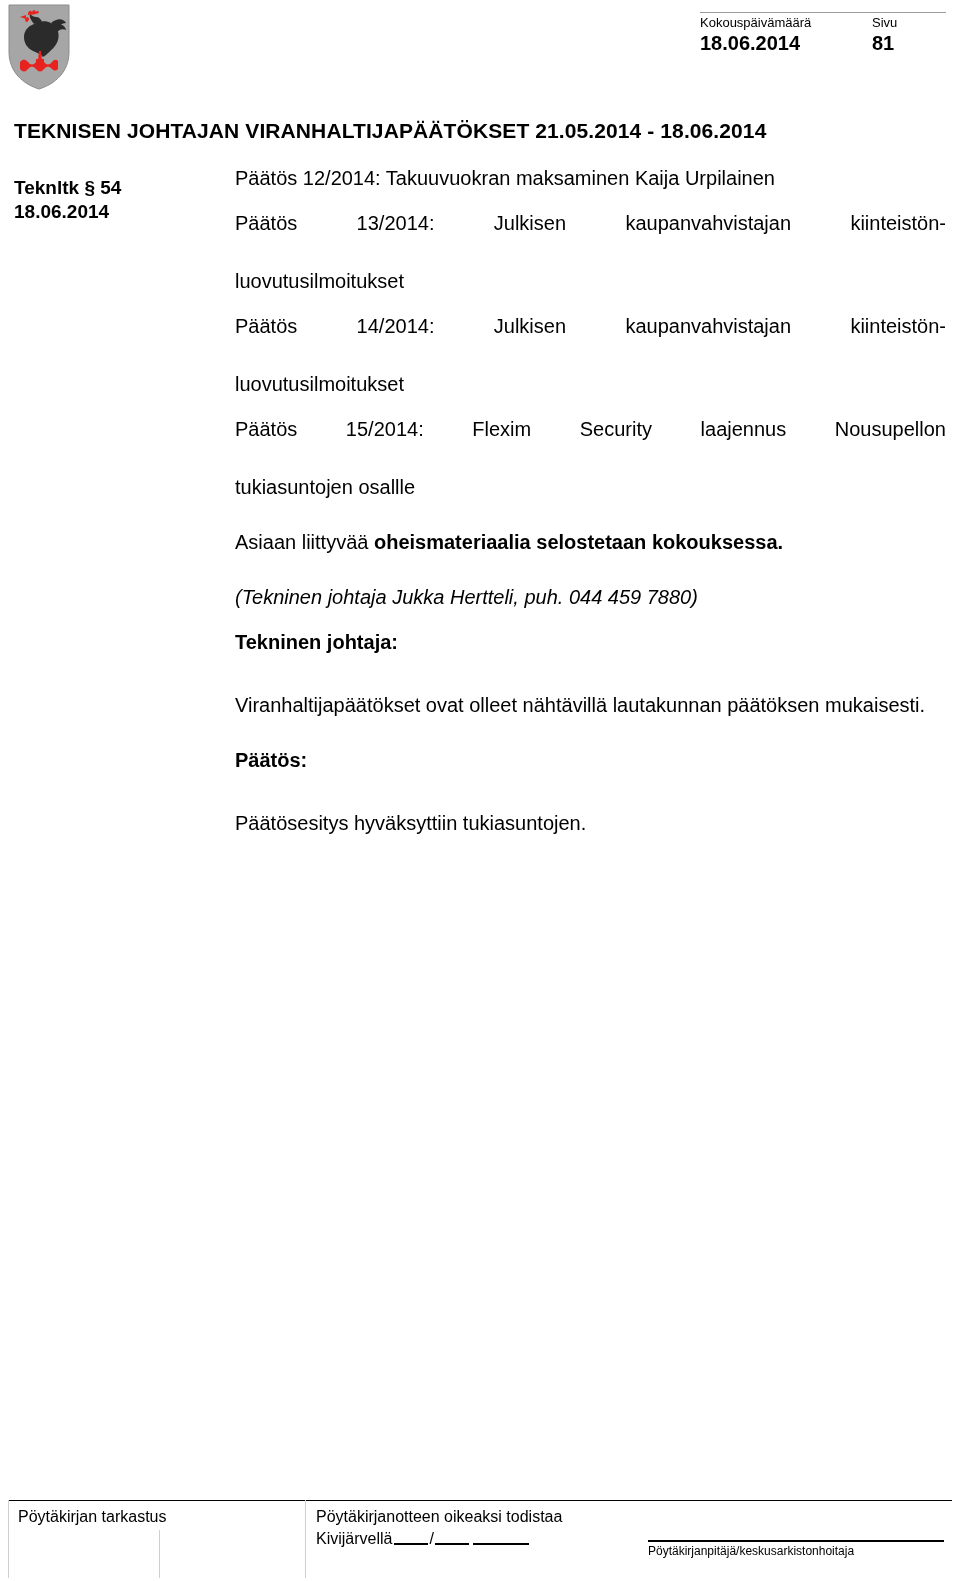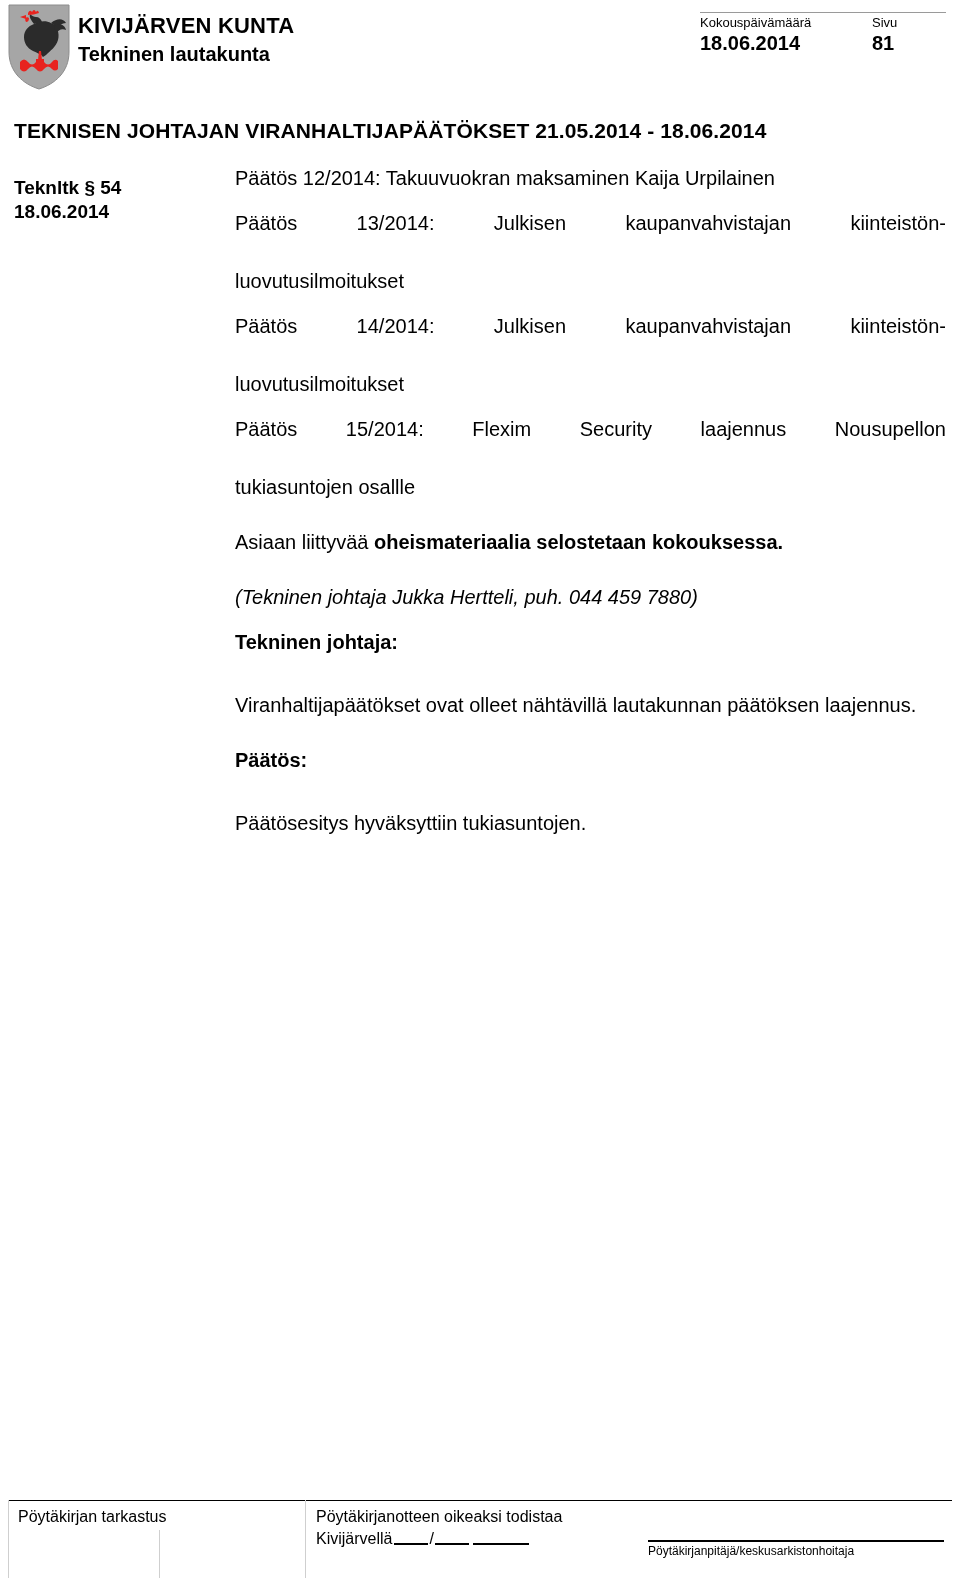--- a/index.html
+++ b/index.html
@@ -292,24 +292,20 @@
 
         <path d="M19,13 q-3,2 -1,5 q3,0 3,-4 Z" fill="#e8231f"></path>
 
         <path d="M18,11 L12,13 L18,15 Z" fill="#e8231f"></path>
 
         <path d="M31,47 l-1,9 l4,0 l-1,-9 Z" fill="#e8231f"></path>
         <path d="M28,55 l8,0 l0,3 l-8,0 Z" fill="#e8231f"></path>
       </svg>
     </div>
 
-    <div class="org-block">
-      <div class="org-name">KIVIJÄRVEN KUNTA</div>
-      <div class="org-sub">Tekninen lautakunta</div>
-    </div>
 
     <div class="meta-rule"></div>
 
     <div class="meta">
       <div class="meta-row">
         <div class="meta-col-date">
           <div class="meta-label">Kokouspäivämäärä</div>
         </div>
         <div class="meta-col-page">
           <div class="meta-label">Sivu</div>
@@ -354,21 +350,21 @@
 
     <p class="para gap-lg">
       <span>Asiaan liittyvää </span><b>oheismateriaalia selostetaan kokouksessa.</b>
     </p>
 
     <p class="para italic tight">(Tekninen johtaja Jukka Hertteli, puh. 044 459 7880)</p>
 
     <p class="para bold gap-xl">Tekninen johtaja:</p>
 
 
-    <p class="para justify gap-lg">Viranhaltijapäätökset ovat olleet nähtävillä lautakunnan päätöksen laajennus.</p>
+    <p class="para justify gap-lg">Viranhaltijapäätökset ovat olleet nähtävillä lautakunnan päätöksen mukaisesti.</p>
 
     <p class="para bold gap-xl">Päätös:</p>
 
     <p class="para">Päätösesitys hyväksyttiin tukiasuntojen.</p>
   </div>
 
   <div class="footer">
     <div class="footer-top-rule"></div>
     <div class="footer-vline-1"></div>
     <div class="footer-vline-2"></div>

